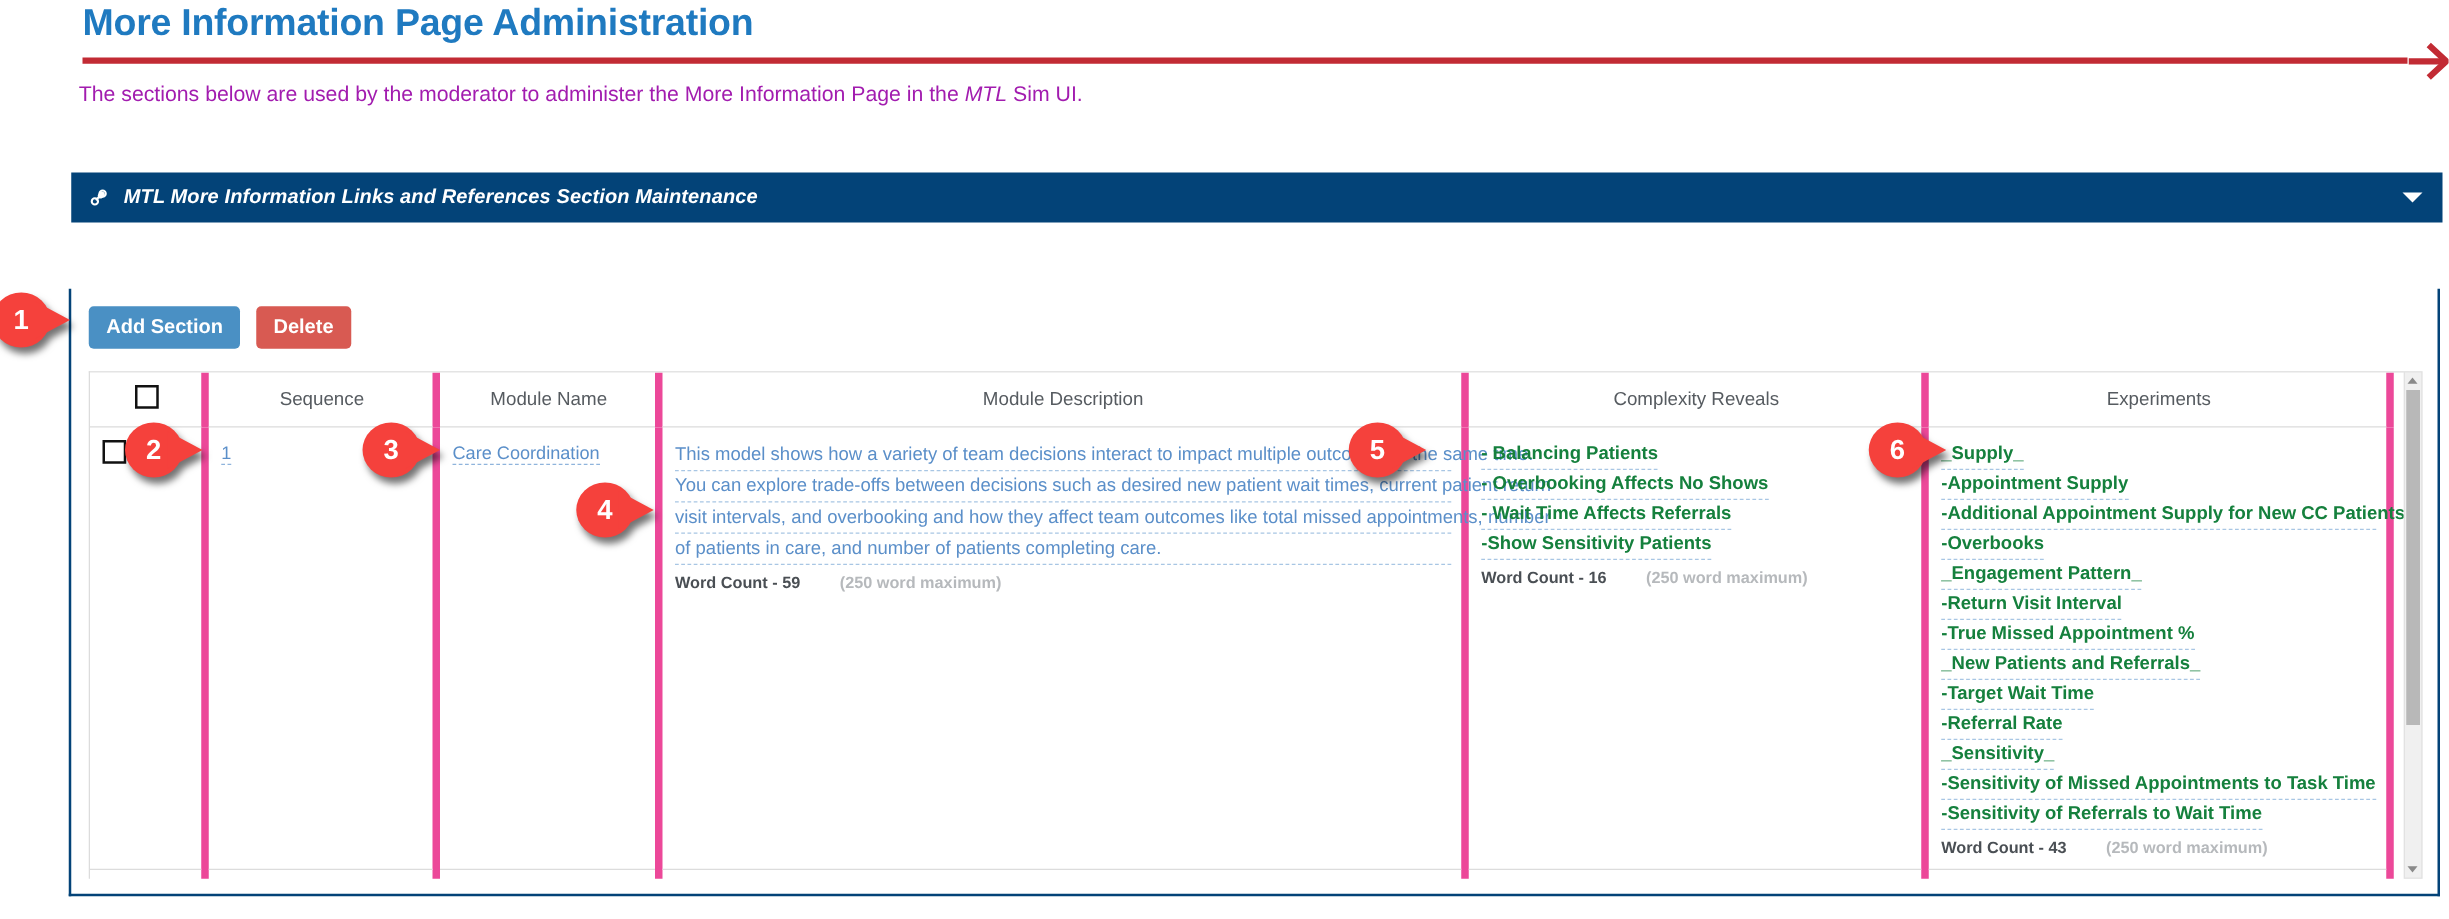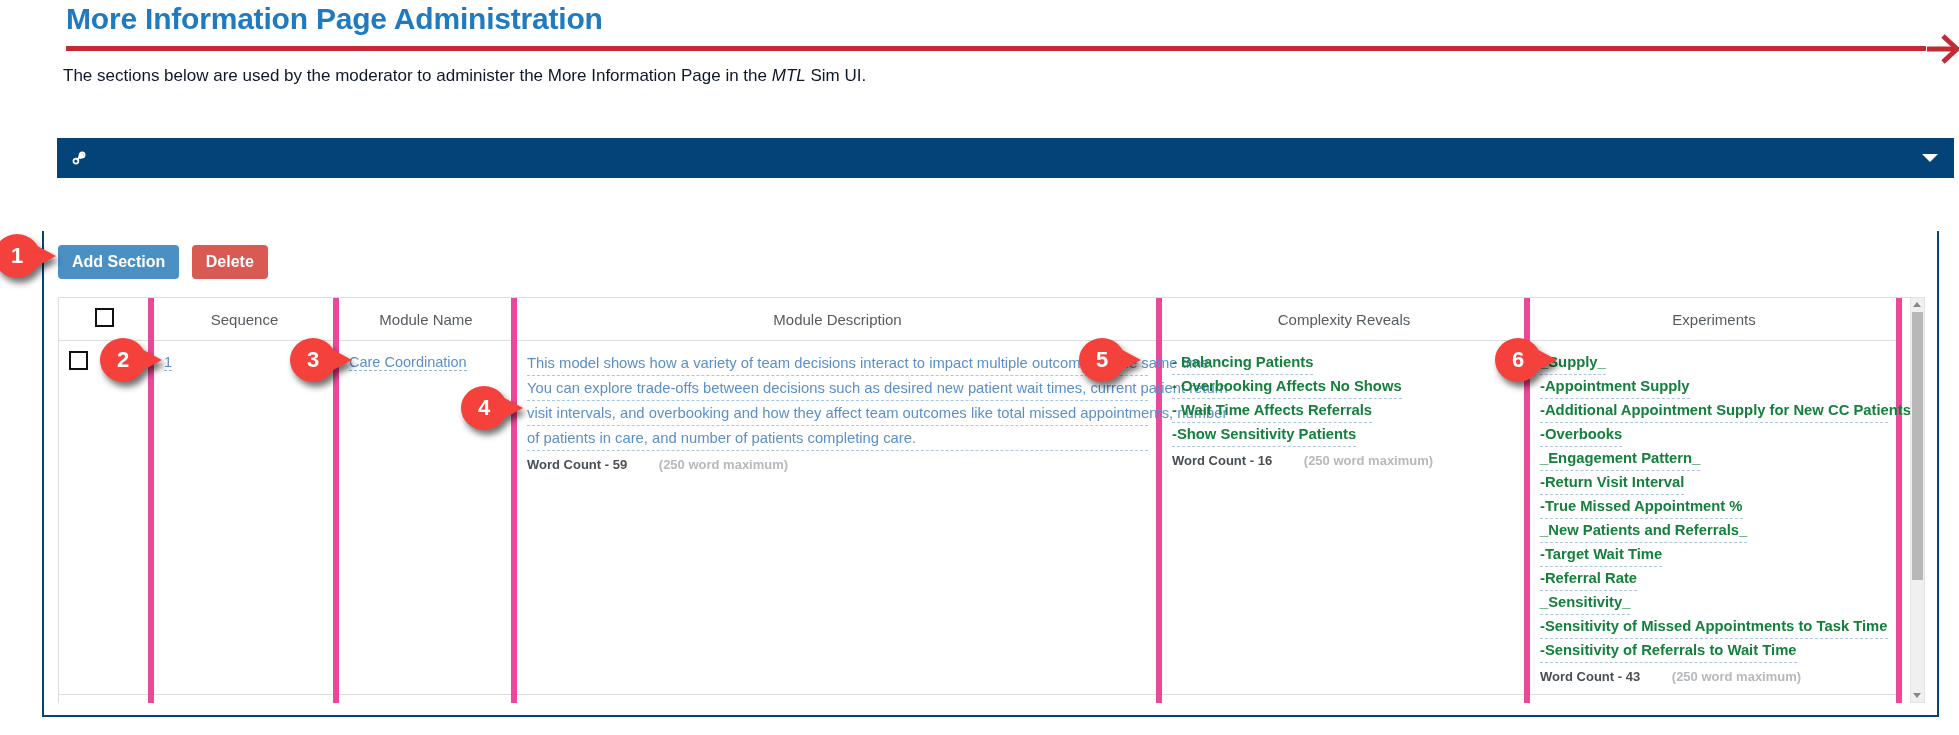--- a/index.html
+++ b/index.html
@@ -25,21 +25,21 @@
   .title-rule {
     position: absolute; left: 0; top: 4px; width: 1860px; height: 5px;
     background: #c22b34;
   }
   .title-arrow {
     position: absolute; right: 0px; top: -9px; width: 34px; height: 32px;
   }
 
   .intro {
     position: absolute; left: 63px; top: 66px;
-    font-size: 17px; color: #0f172a; white-space: nowrap;
+    font-size: 17px; color: #a21caf; white-space: nowrap;
   }
   .intro em { font-style: italic; }
 
   
   .section-bar {
     position: absolute; left: 57px; width: 1897px; height: 40px;
     background: #034378; color: #fff;
     display: flex; align-items: center;
   }
   .section-bar .link-icon {
@@ -54,21 +54,21 @@
     margin-left: auto; margin-right: 16px; width: 0; height: 0; flex: 0 0 auto;
   }
   .chev-down { border-left: 8px solid transparent; border-right: 8px solid transparent; border-top: 8px solid #ffffff; }
   .chev-up   { border-left: 8px solid transparent; border-right: 8px solid transparent; border-bottom: 8px solid #ffffff; }
 
   #barLinks { top: 138px; }
   #barModule { top: 191px; }
 
   
   .panel-body {
-    position: absolute; left: 42px; top: 231px; width: 1897px; height: 486px;
+    position: absolute; left: 55px; top: 231px; width: 1897px; height: 486px;
     background: #ffffff;
     border: 2px solid #034378; border-top: none;
   }
   .toolbar { padding: 14px 0 10px 14px; }
   .btn {
     display: inline-block; border: none; border-radius: 4px;
     font-size: 16px; font-weight: bold; color: #ffffff;
     padding: 8px 14px; cursor: pointer; margin-right: 8px;
     font-family: "Liberation Sans", sans-serif;
   }
@@ -175,20 +175,21 @@
     <span class="link-icon">
       <svg viewBox="0 0 16 16" width="16" height="16">
         <g stroke="#ffffff" stroke-width="1.7" fill="none" stroke-linecap="round">
           <path d="M6.2 9.6 L9.6 6.2"></path>
           <path d="M9.2 3.6 a2.3 2.3 0 0 1 3.2 3.2 L10.8 8.4 a2.3 2.3 0 0 1 -3.2 -3.2 Z" fill="#ffffff" stroke="none"></path>
           <circle cx="11.1" cy="4.9" r="2.5"></circle>
           <circle cx="4.9" cy="11.1" r="2.5"></circle>
         </g>
       </svg>
     </span>
+    <span class="sect-label">MTL More Information Links and References Section Maintenance</span>
     <span class="chev chev-down"></span>
   </div>
 
 
   <div class="panel-body">
 
     <div class="toolbar">
       <button class="btn btn-primary">Add Section</button>
       <button class="btn btn-danger">Delete</button>
     </div>

